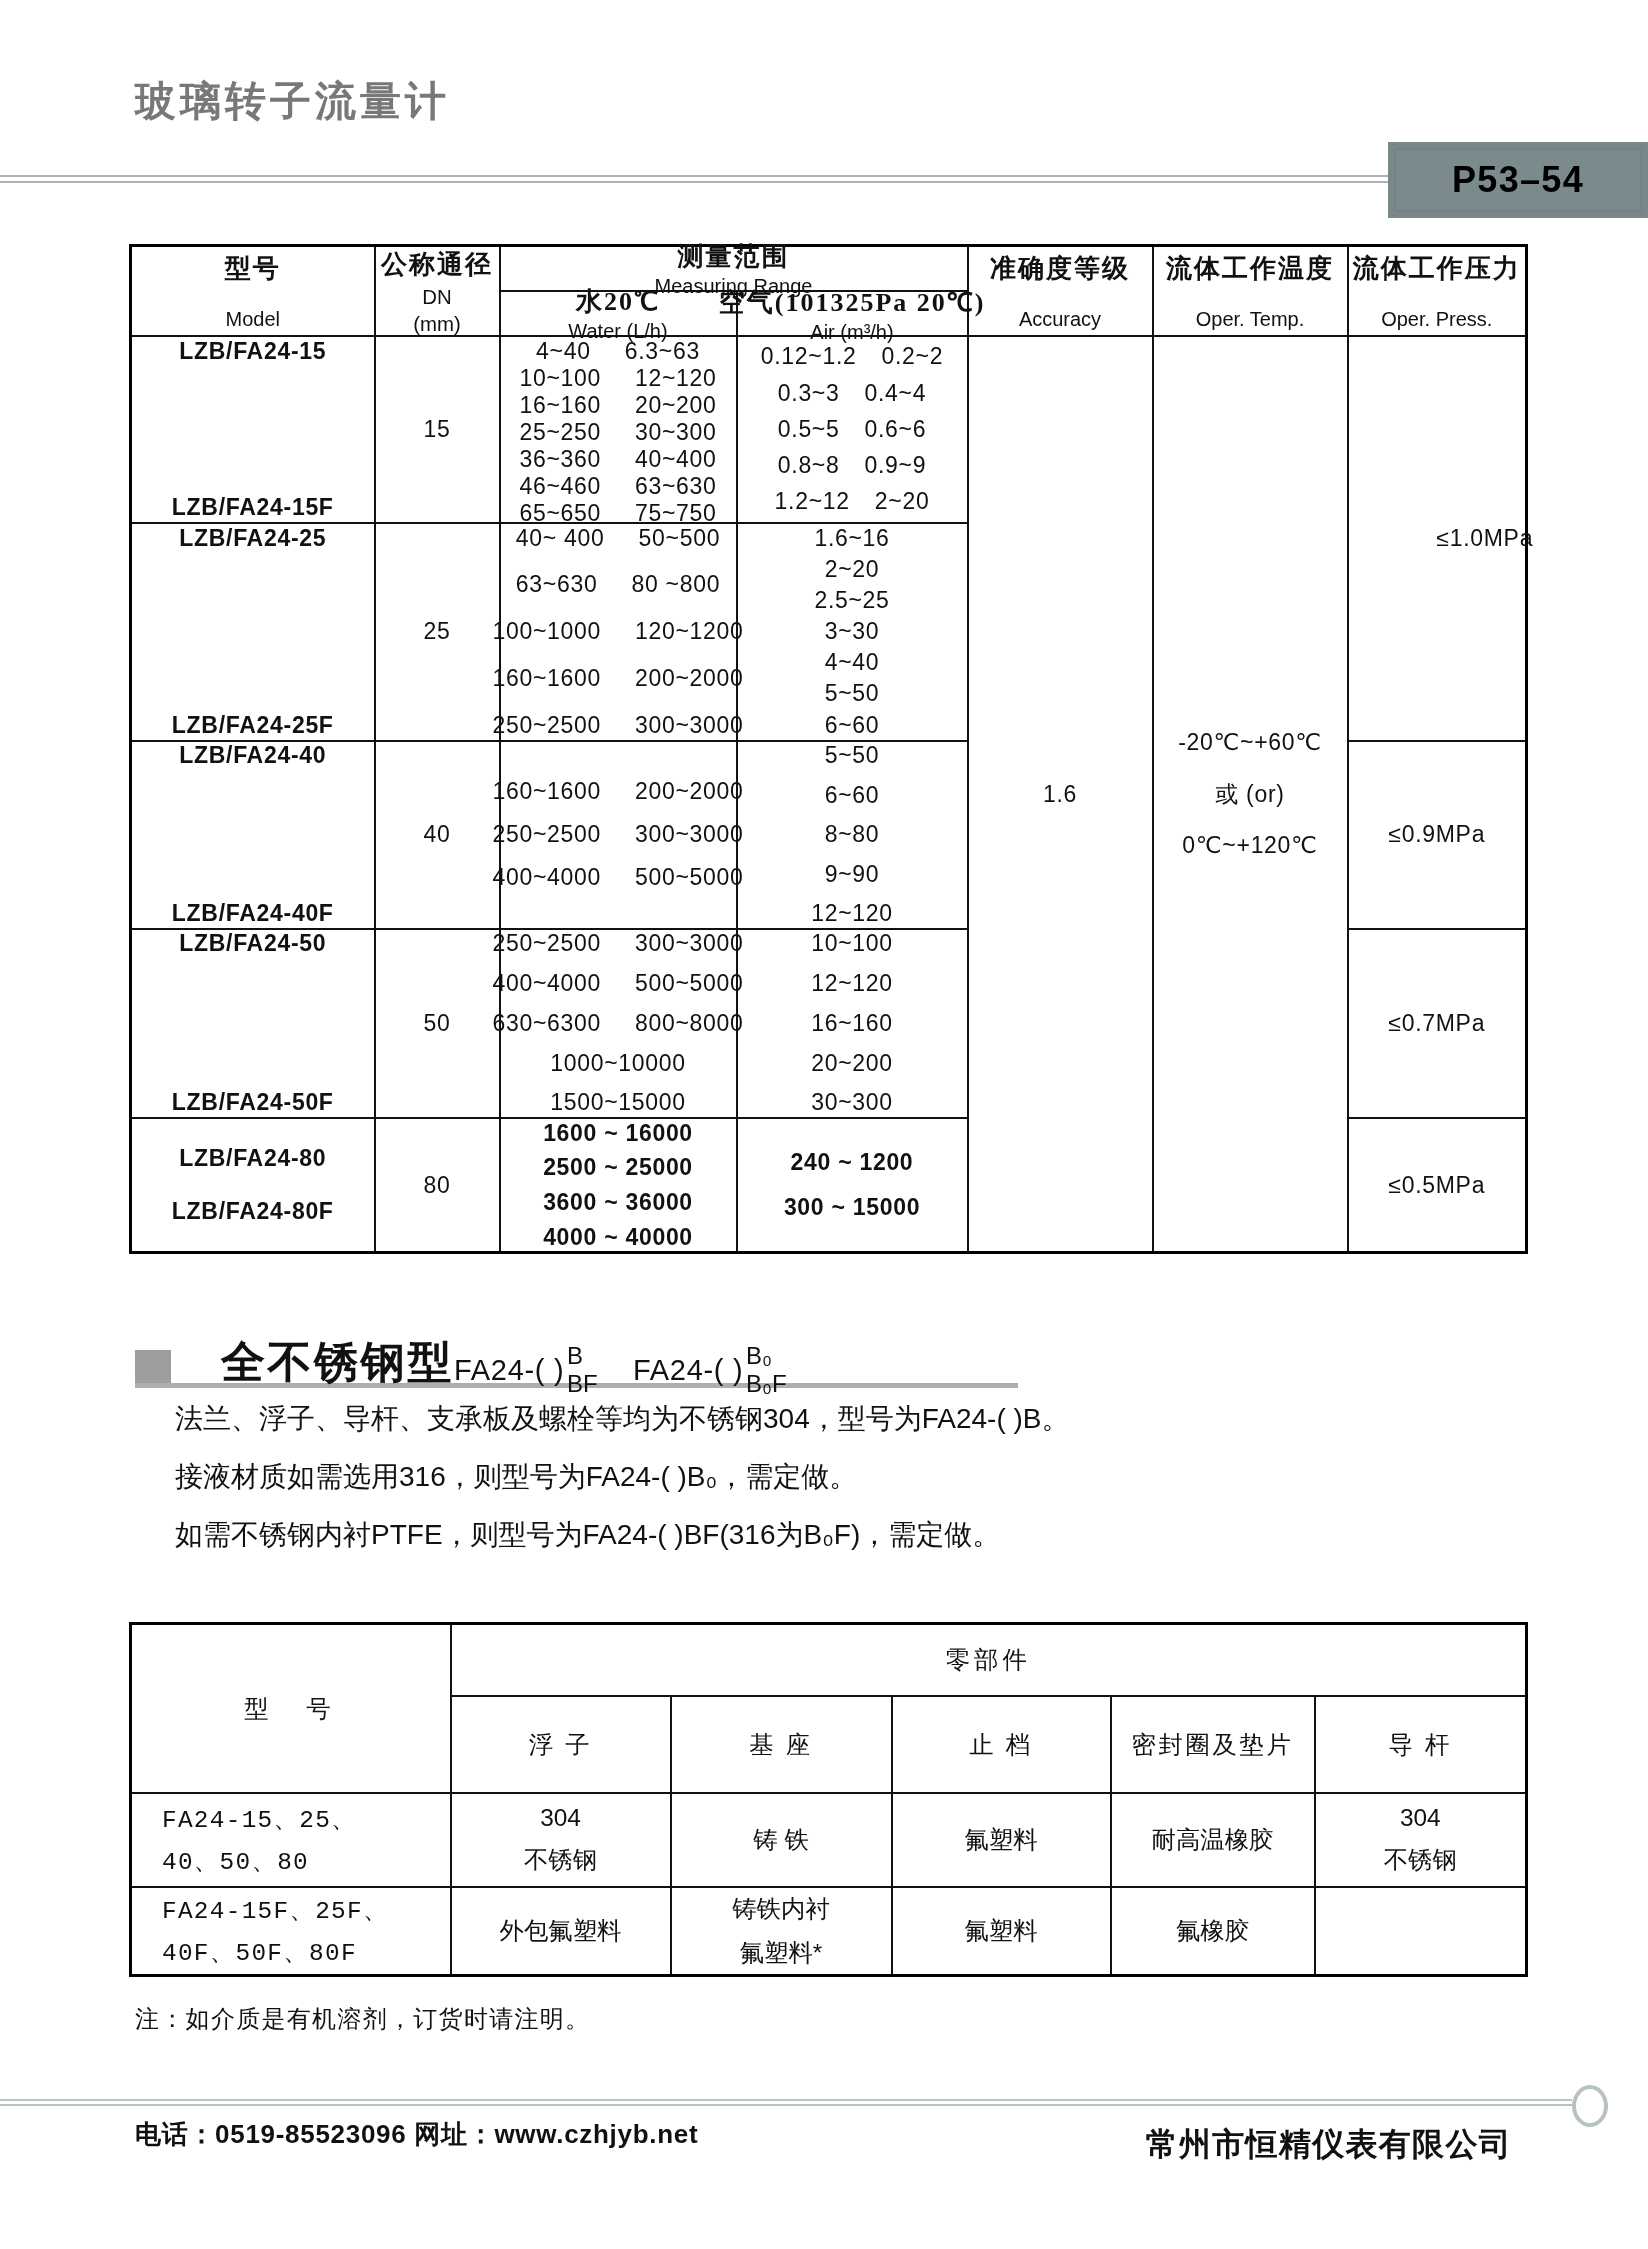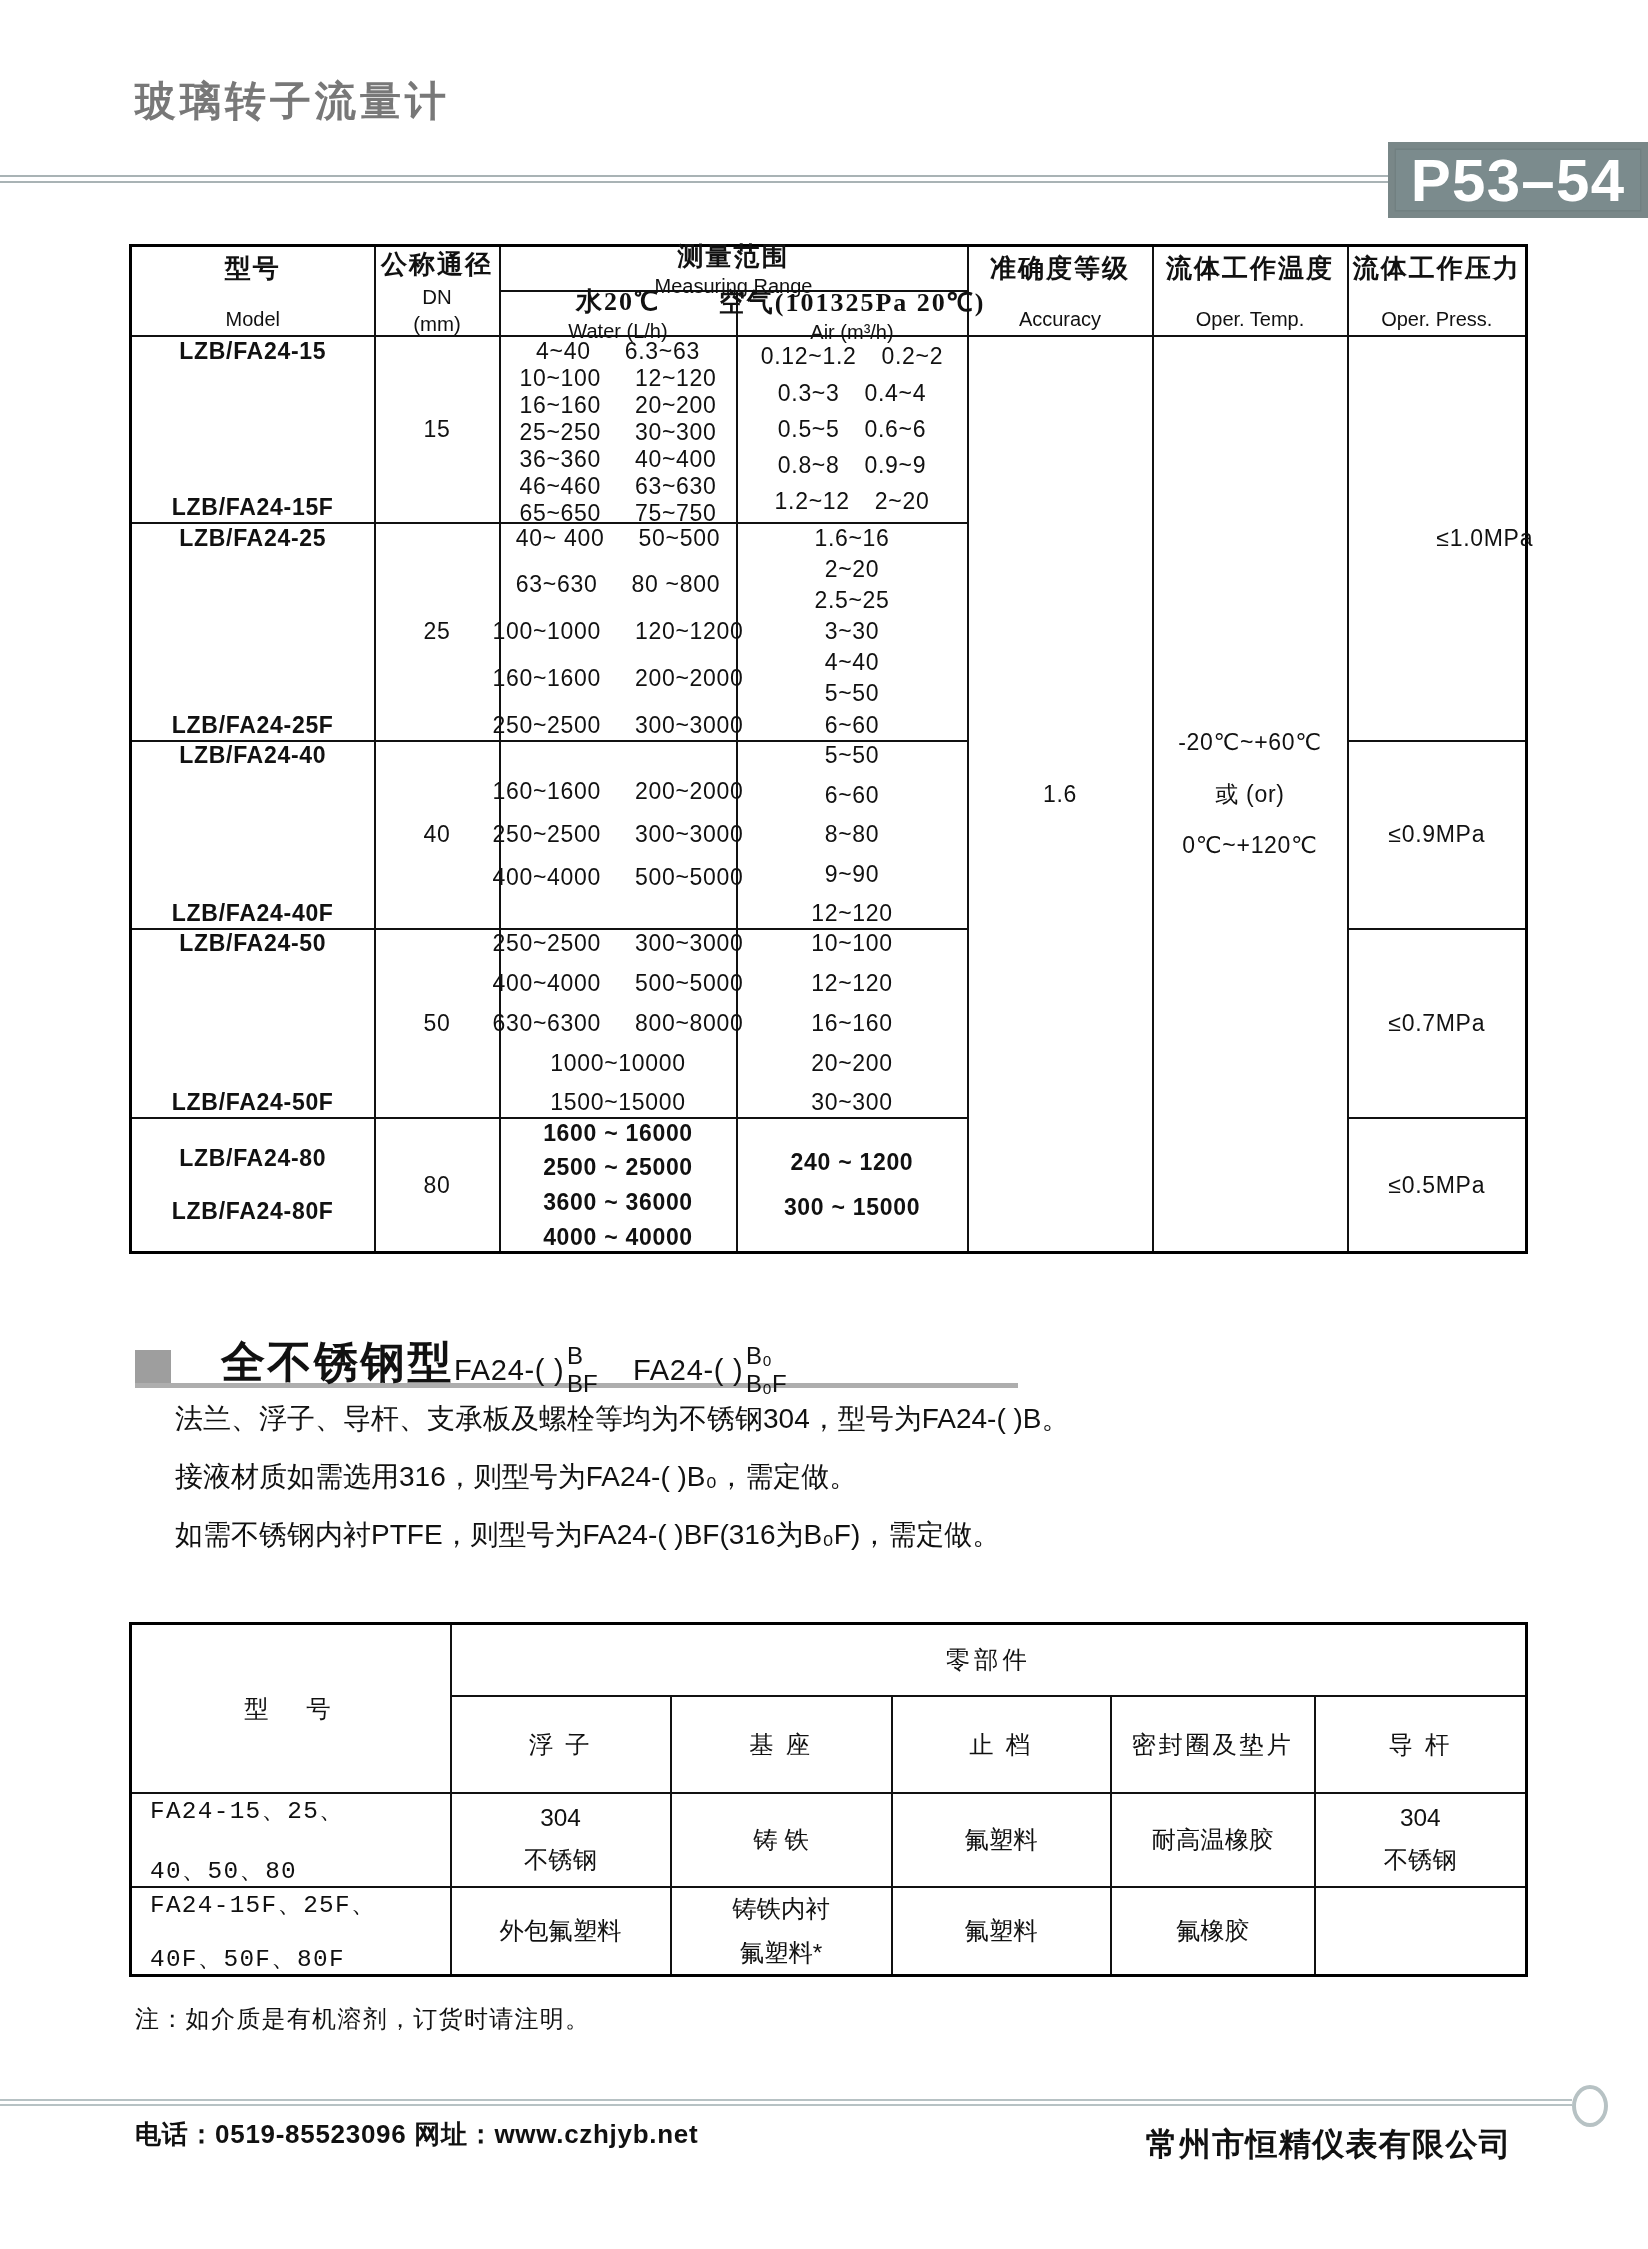--- a/index.html
+++ b/index.html
@@ -5,21 +5,21 @@
   html,body{margin:0;padding:0;background:#fff;}
   body{font-family:"Liberation Sans","DejaVu Sans",sans-serif;color:#111;}
   #page{position:relative;width:1648px;height:2250px;background:#ffffff;overflow:hidden;}
 
   
   #doc-title{position:absolute;left:135px;top:74px;font-size:41px;font-weight:bold;color:#787878;letter-spacing:4px;}
   .hdr-line{position:absolute;left:0;height:2px;background:#a9b3b5;width:1393px;}
   #hdr-line1{top:175px;} #hdr-line2{top:181px;}
   #page-badge{position:absolute;left:1388px;top:142px;width:260px;height:76px;background:#7b8b8d;
     display:flex;align-items:center;justify-content:center;box-shadow:inset 0 0 0 6.6px rgba(255,255,255,0.06), inset 0 0 0 8px rgba(0,0,0,0.08);}
-  #page-badge span{color:#ffffff;font-size:60px;font-weight:bold;letter-spacing:1.3px;}
+  #page-badge span{color:#000000;font-size:36px;font-weight:bold;letter-spacing:1.3px;}
 
   
   table{border-collapse:collapse;table-layout:fixed;}
   td{border:2px solid #111;padding:0;vertical-align:middle;text-align:center;}
   .outer{border:3.3px solid #000;}
   .cellfill{display:flex;flex-direction:column;justify-content:space-between;align-items:center;width:100%;}
   .cellfill.grouped{justify-content:center;gap:22.4px;}
   .cellfill.single{justify-content:center;}
   .bl-line{display:flex;justify-content:center;align-items:center;gap:32px;white-space:nowrap;}
 
@@ -50,21 +50,21 @@
   #paragraph{position:absolute;left:175px;top:1390px;font-size:28px;}
   #paragraph .bl-line{height:58px;justify-content:flex-start;}
 
   
   #table3-label{position:absolute;left:129px;top:1572px;width:1396px;text-align:center;font-size:25px;font-weight:bold;}
   #table3{position:absolute;left:129px;top:1622px;width:1396px;}
   #table3 td{font-size:24.4px;}
   .h112{height:70px;} .h148{height:94px;} .h145{height:92px;} .h137{height:86px;}
   .h260{height:167px;}
   .t3model{font-family:"Liberation Mono","DejaVu Sans Mono","DejaVu Sans",monospace;letter-spacing:1.3px;font-size:24px;}
-  .t3model .cellfill{align-items:flex-start;padding-left:18px;gap:9.2px;}
+  .t3model .cellfill{align-items:flex-start;padding-left:30px;gap:9.2px;justify-content:center;}
   #t3-modelhdr{font-size:26px;letter-spacing:6.6px;}
   #t3-partshdr{font-size:26px;letter-spacing:4px;}
   .t3colhdr{font-size:25px;letter-spacing:2.6px;}
   #table3 .cellfill.grouped{gap:12px;}
 
   #note{position:absolute;left:135px;top:2003px;font-size:24px;letter-spacing:1.3px;}
 
   
   .ftr-line{position:absolute;left:0;height:2px;background:#b7c2c4;width:1572px;}
   #ftr-line1{top:2099px;} #ftr-line2{top:2104px;}

